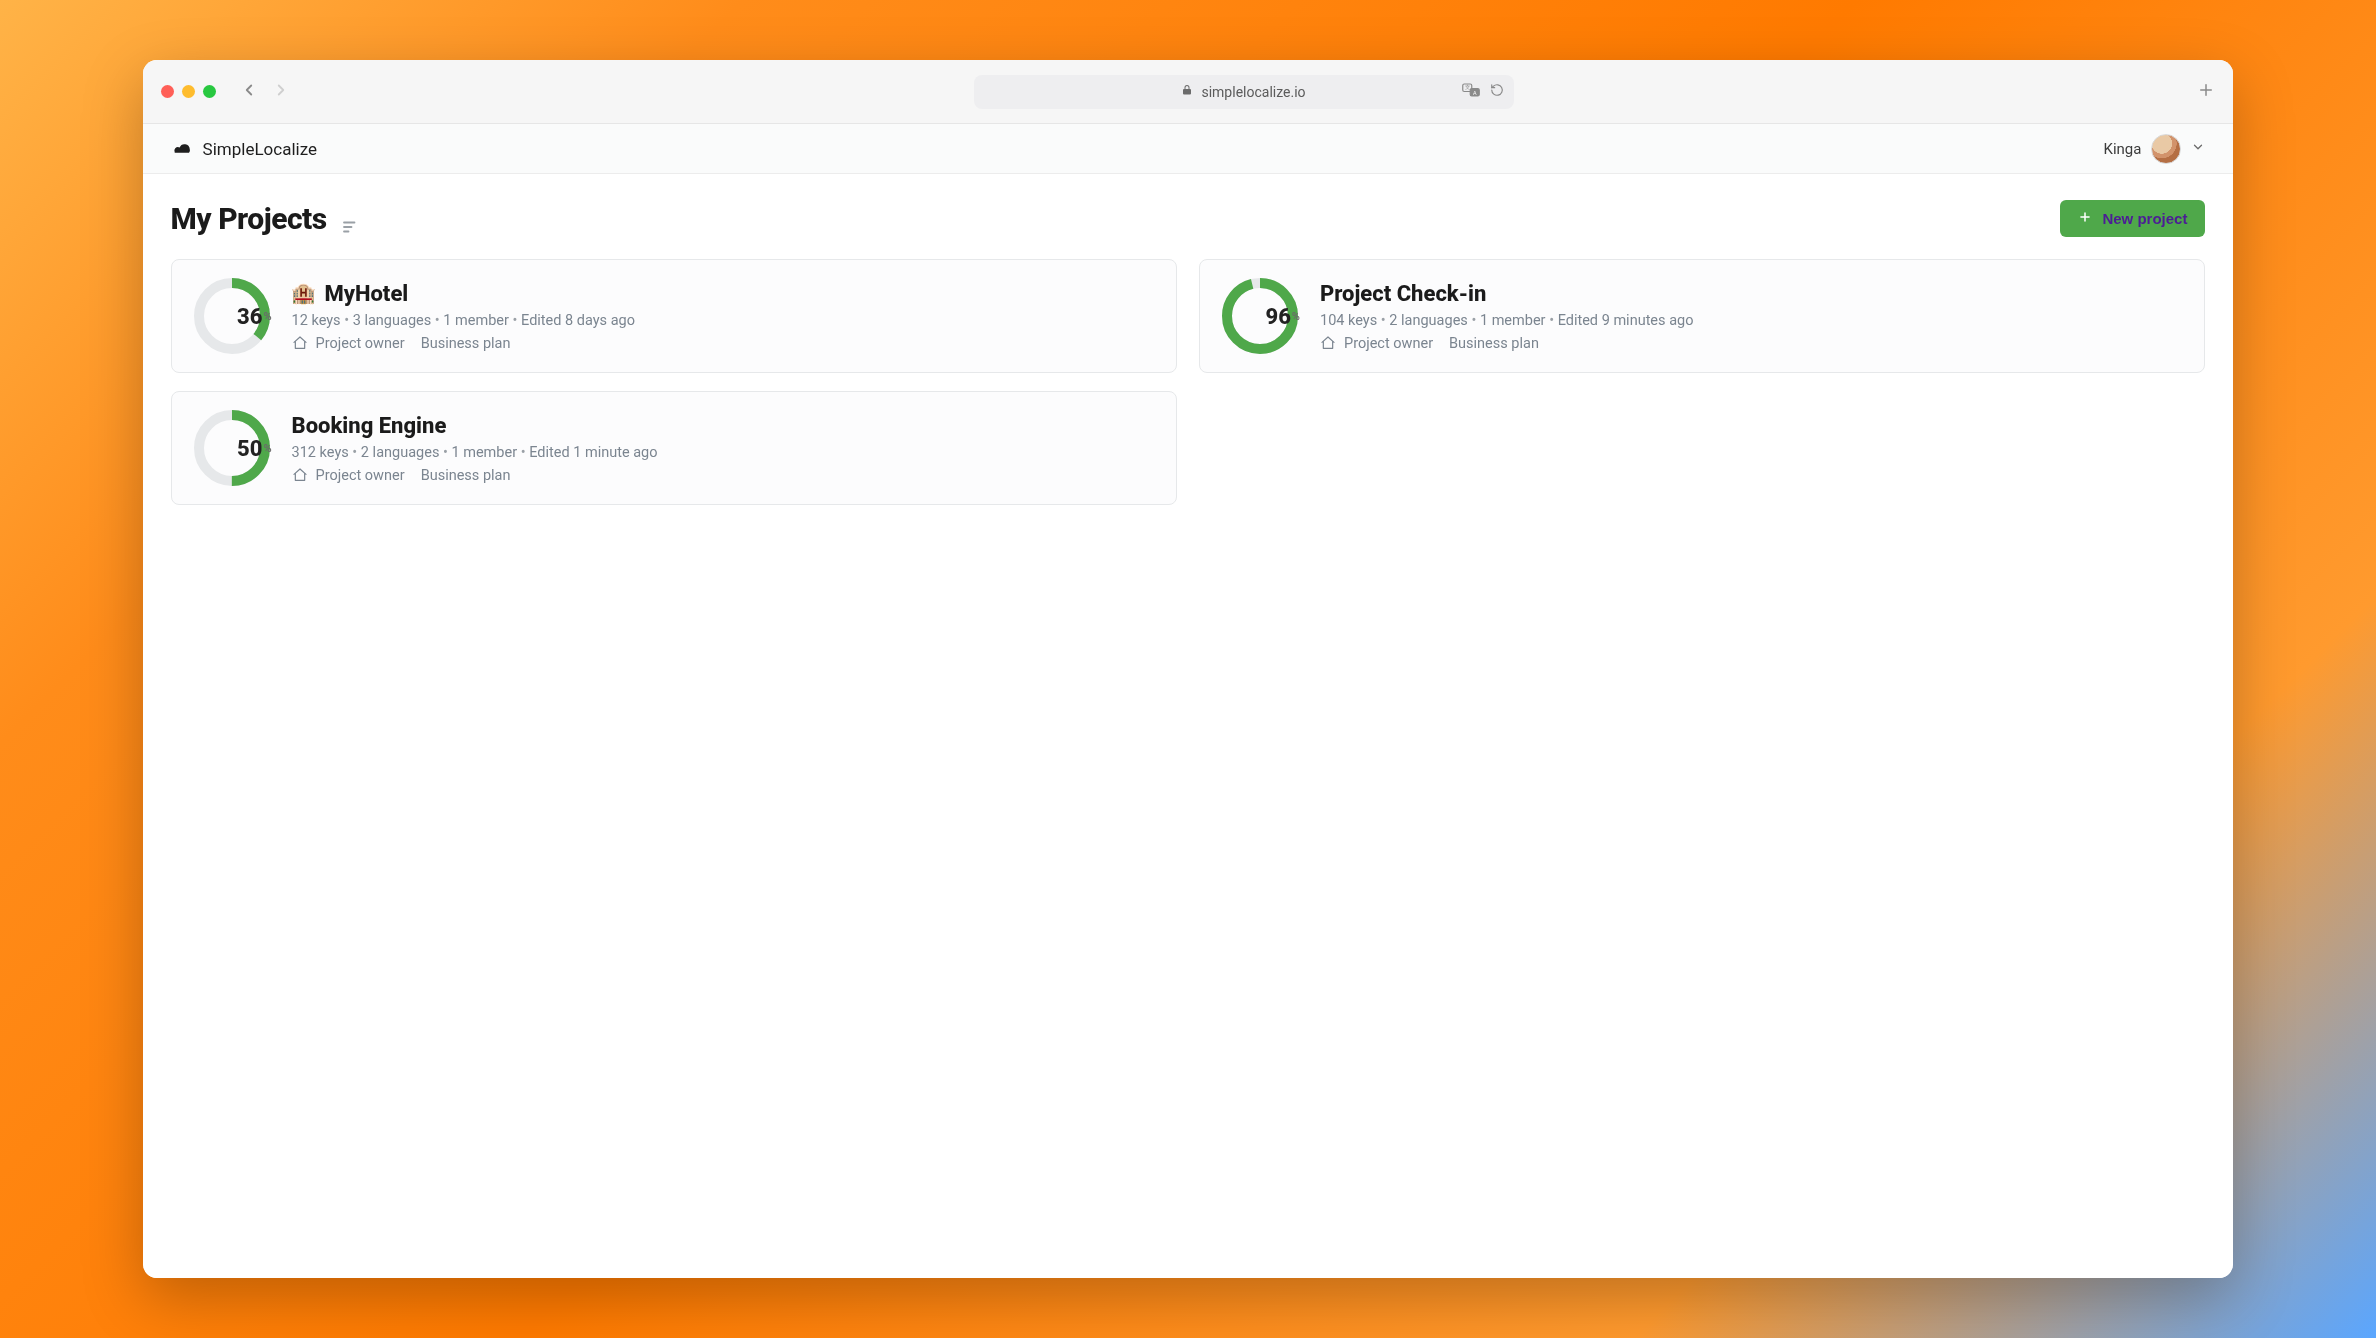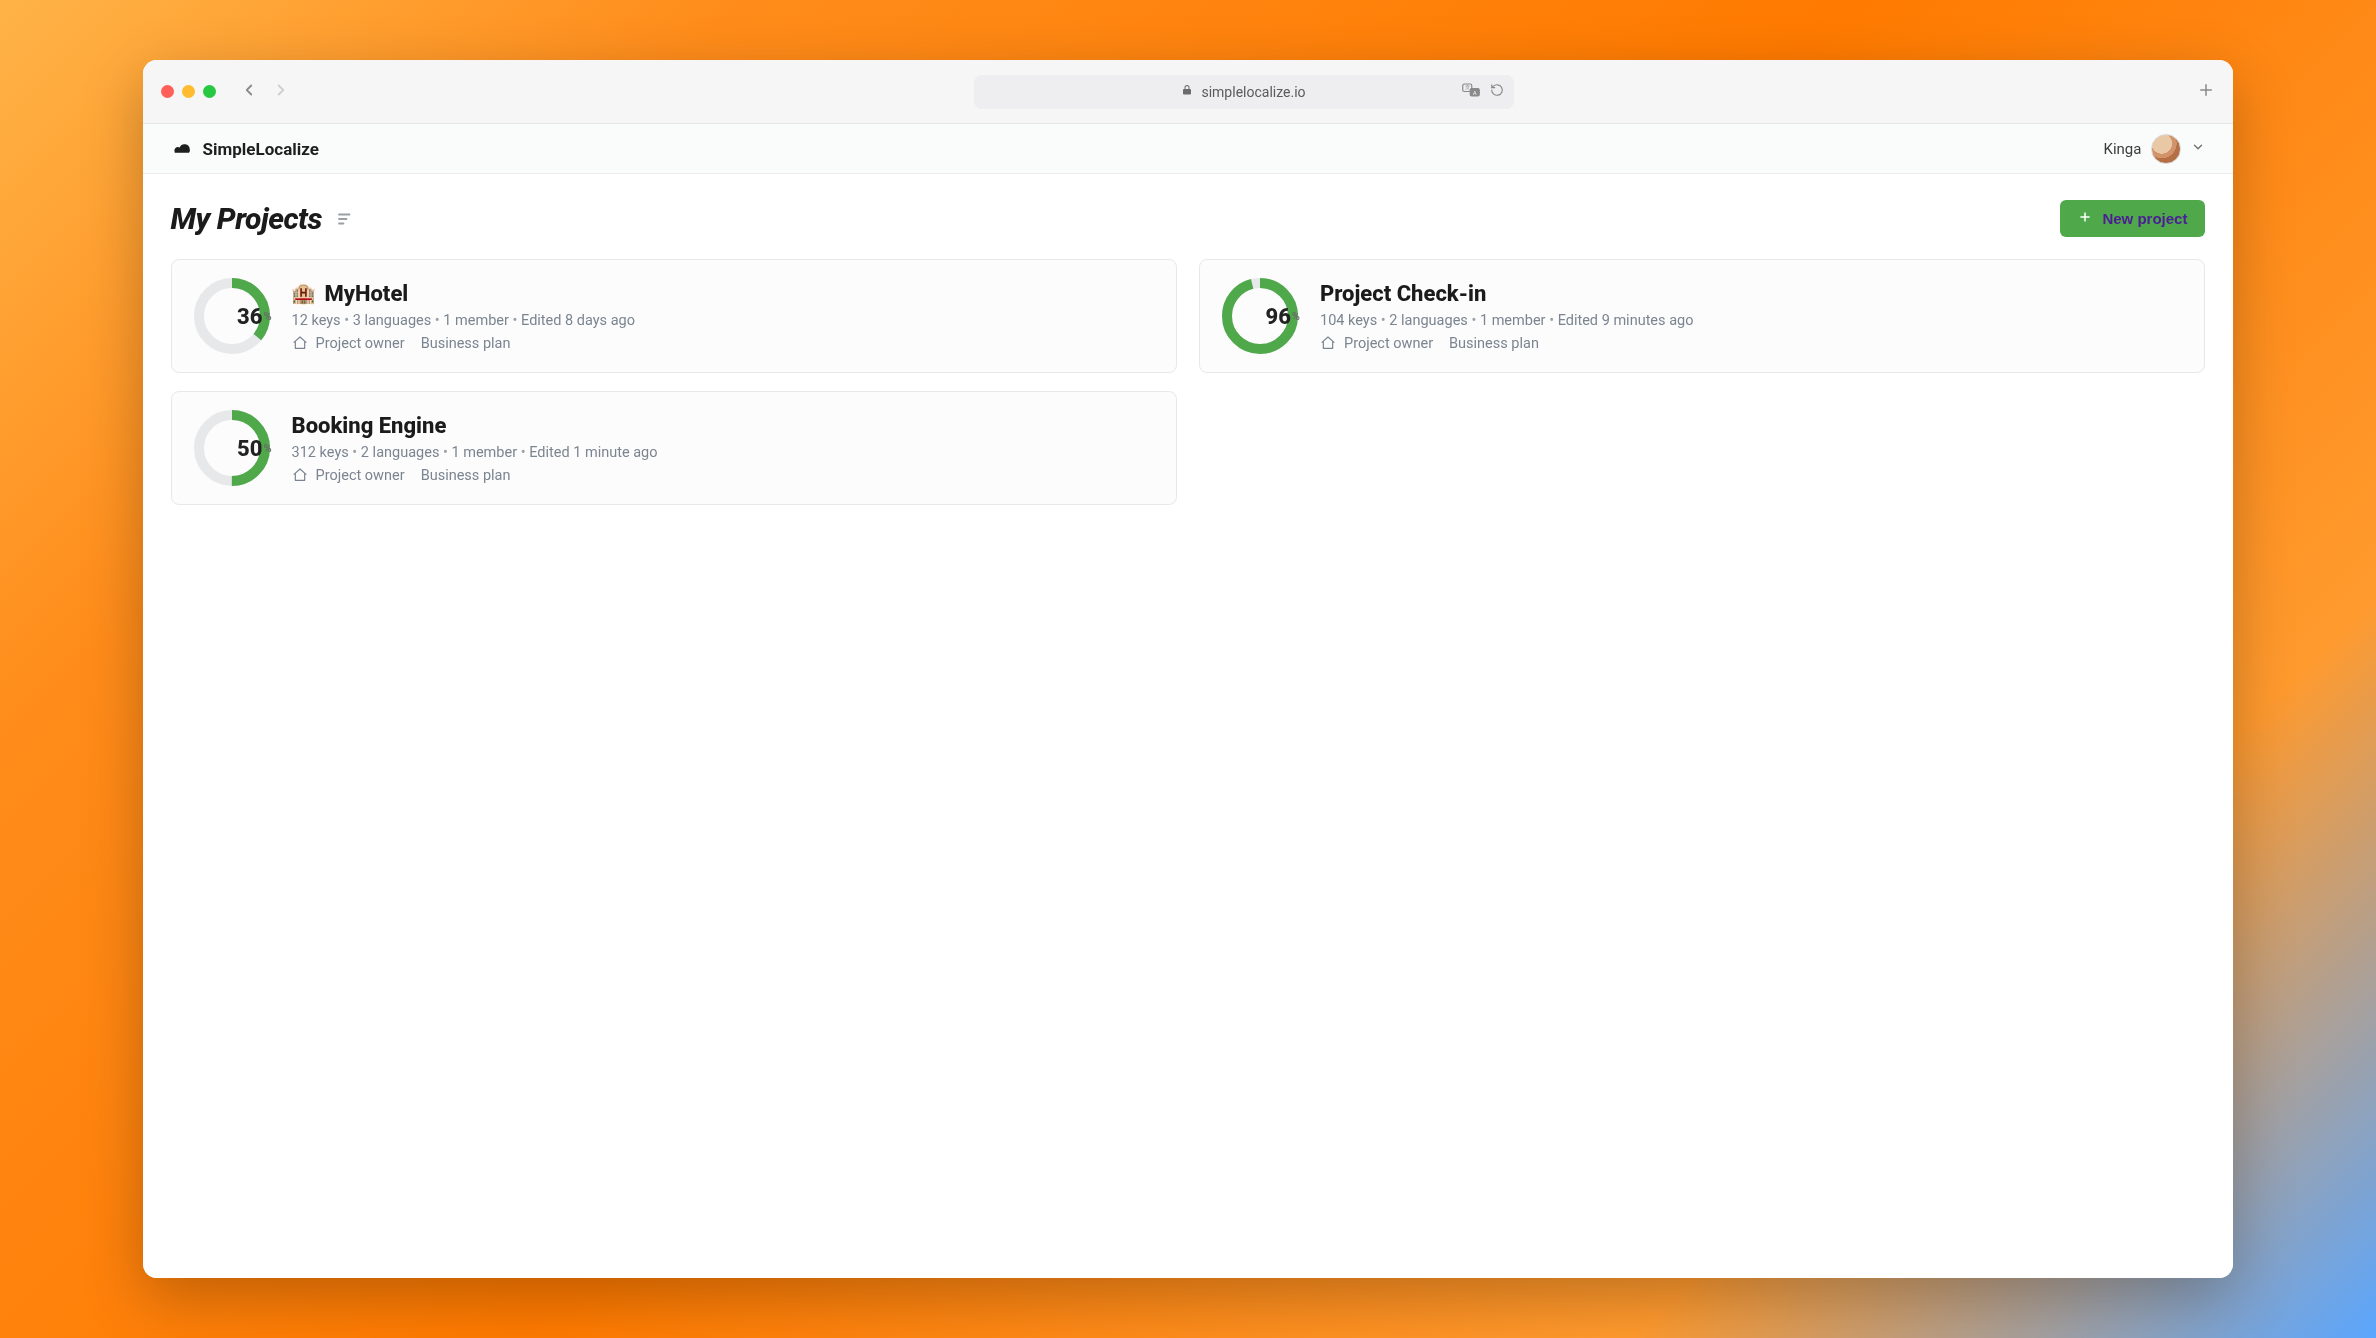--- a/index.html
+++ b/index.html
@@ -59,33 +59,33 @@
   
   .app-header {
     height: 50px;
     border-bottom: 1px solid #ececec;
     background: #fafbfb;
     display: flex;
     align-items: center;
     padding: 0 28px;
     justify-content: space-between;
   }
-  .brand { display: flex; align-items: center; gap: 10px; font-weight: 700; font-size: 17px; color: #1e1e1e; }
+  .brand { display: flex; align-items: center; gap: 10px; font-weight: 400; font-size: 17px; color: #1e1e1e; }
   .brand .cloud { width: 22px; height: 16px; }
   .user { display: flex; align-items: center; gap: 10px; color: #3c3c3c; font-size: 15px; justify-content: flex-end; }
   .avatar {
     width: 30px; height: 30px; border-radius: 50%;
     background: radial-gradient(circle at 35% 30%, #e9c9a5 0 38%, #d2936b 39% 55%, #b56f44 56% 100%);
     border: 1px solid #d9d9d9;
   }
   .chev { color: #6b6b6b; }
   
   .content { padding: 26px 28px; background: #fff; flex: 1; overflow: auto; }
   .title-row { display: flex; align-items: center; justify-content: space-between; }
-  .title-left { display: flex; align-items: center; gap: 14px; font-style: italic; }
+  .title-left { display: flex; align-items: flex-end; gap: 14px; }
   .page-title { font-size: 30px; font-weight: 800; color: #1b1b1b; letter-spacing: -0.5px; }
   .sort-icon { color: #9aa0a6; display: inline-flex; }
   .new-btn {
     background: #4fa84a;
     color: #4c1d95;
     border: none;
     border-radius: 6px;
     padding: 10px 18px;
     font-size: 15px;
     font-weight: 600;

